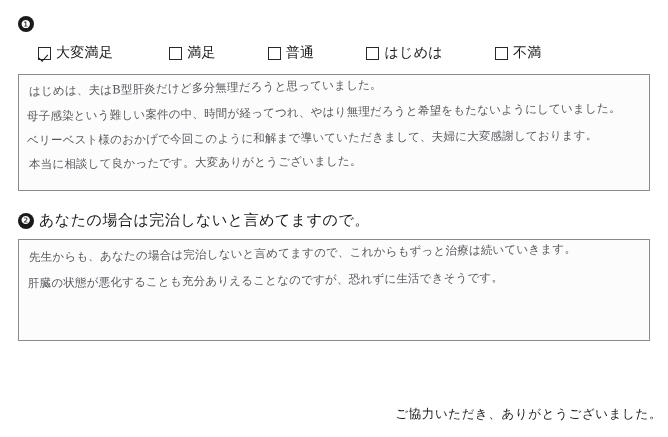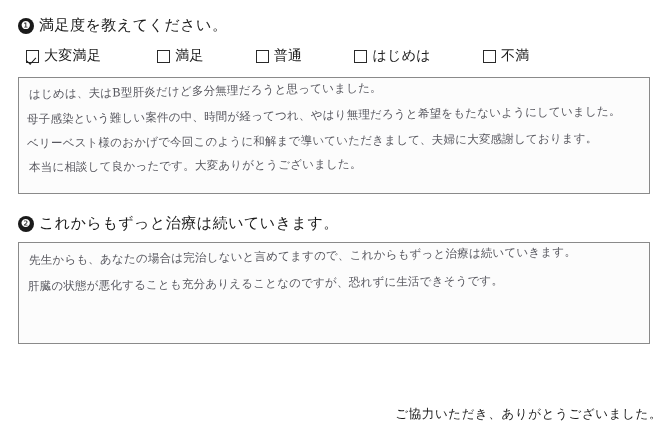--- a/index.html
+++ b/index.html
@@ -46,21 +46,21 @@
     font-family: "DejaVu Sans", sans-serif;
   }
   .q-text {
     white-space: nowrap;
   }
 
   
   .choices {
     display: flex;
     align-items: center;
-    margin: 12px 0 0 8px;
+    margin: 12px 0 0 20px;
     font-size: 14px;
     font-family: Liberation Mono, monospace;
   }
   .choice {
     display: flex;
     align-items: center;
     white-space: nowrap;
   }
   .choice .box {
     display: inline-block;
@@ -134,21 +134,20 @@
     color: #1a1a1a;
   }
 </style>
 </head>
 <body>
 
 <div class="page">
 
   <div class="question">
     <span class="q-num">❶</span>
-    <span class="q-text">満足度を教えてください。</span>
   </div>
 
   <div class="choices">
     <div class="choice checked">
       <span class="box"></span>
       <span class="label">大変満足</span>
     </div>
     <span class="sp-1"></span>
     <div class="choice">
       <span class="box"></span>
@@ -174,21 +173,21 @@
   <div class="answer-box answer-1">
     <div class="hand a1-l1">はじめは、夫はB型肝炎だけど多分無理だろうと思っていました。</div>
     <div class="hand a1-l2">母子感染という難しい案件の中、時間が経ってつれ、やはり無理だろうと希望をもたないようにしていました。</div>
     <div class="hand a1-l3">ベリーベスト様のおかげで今回このように和解まで導いていただきまして、夫婦に大変感謝しております。</div>
     <div class="hand a1-l4">本当に相談して良かったです。大変ありがとうございました。</div>
   </div>
 
   <div class="q2-wrap">
     <div class="question">
       <span class="q-num">❷</span>
-      <span class="q-text">これからもずっと治療は続いていきます。</span>
+      <span class="q-text">あなたの場合は完治しないと言めてますので。</span>
     </div>
 
     <div class="answer-box answer-2">
       <div class="hand a2-l1">先生からも、あなたの場合は完治しないと言めてますので、これからもずっと治療は続いていきます。</div>
       <div class="hand a2-l2">肝臓の状態が悪化することも充分ありえることなのですが、恐れずに生活できそうです。</div>
     </div>
   </div>
 
   <div class="footer">ご協力いただき、ありがとうございました。</div>
 

